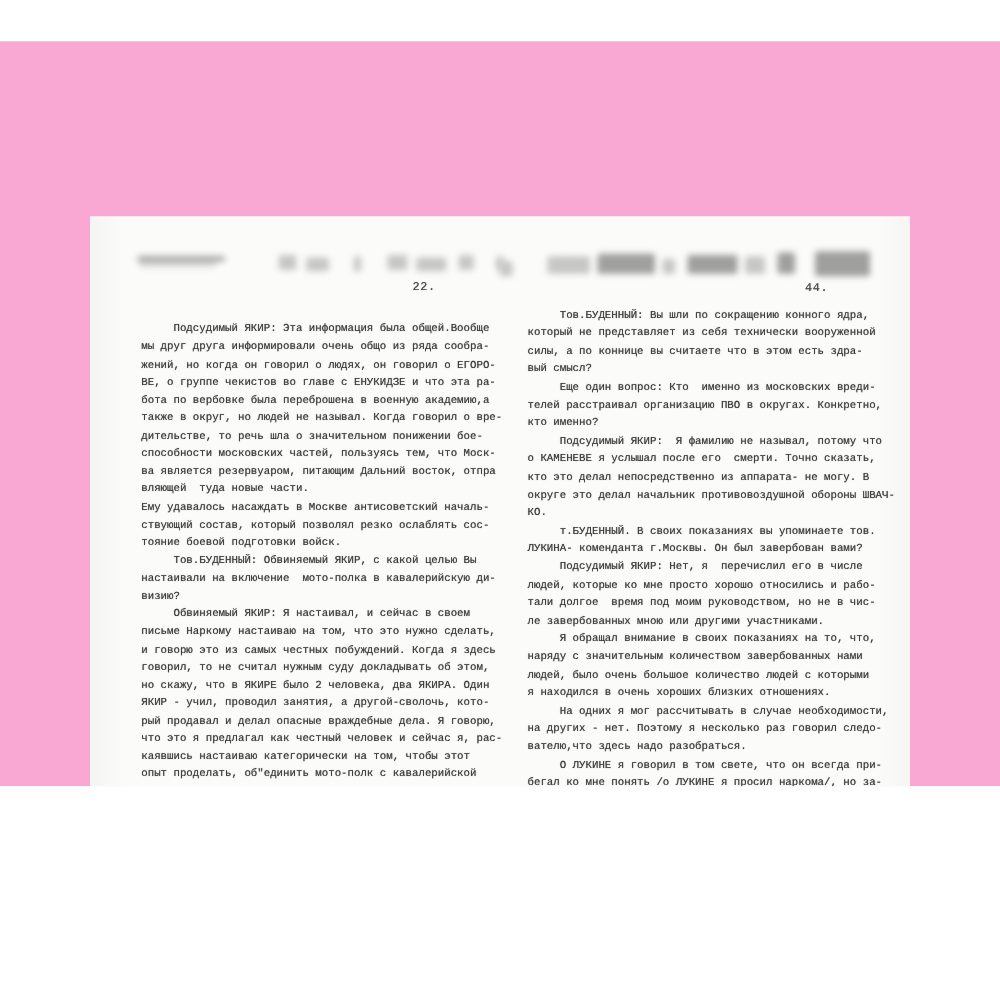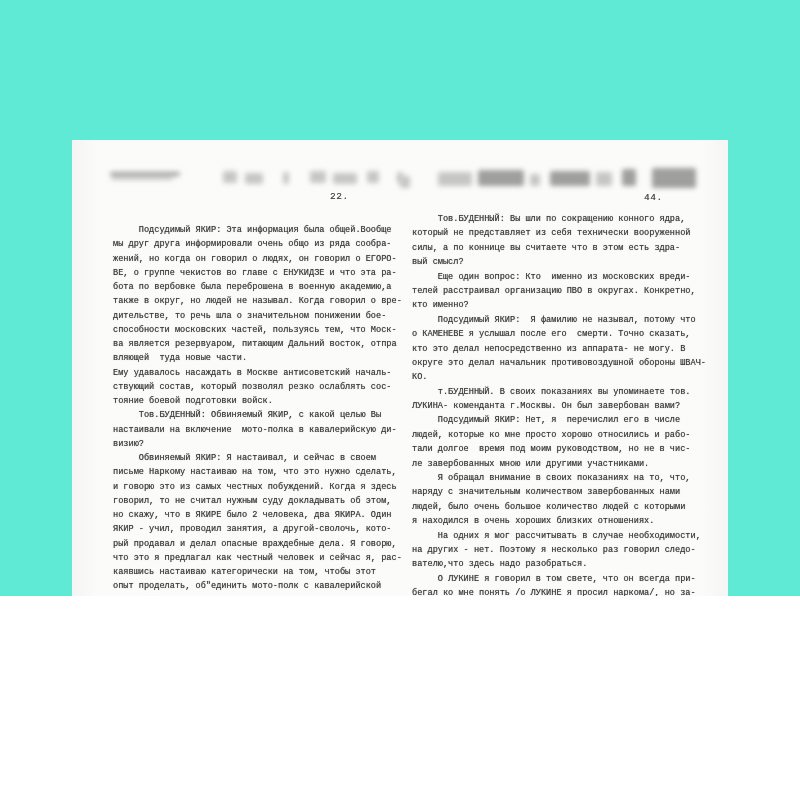--- a/index.html
+++ b/index.html
@@ -4,23 +4,24 @@
 <style>
   html, body {
     margin: 0;
     padding: 0;
     background: #ffffff;
   }
   .photo {
     position: relative;
     width: 800px;
     height: 596px;
-    background: #5eead4;
+    background: #f9a8d4;
     overflow: hidden;
     font-family: "Liberation Mono", "DejaVu Sans Mono", monospace;
+    margin-top: 33px;
   }
   
   .scan-tint {
     position: absolute;
     left: 72px;
     top: 140px;
     width: 656px;
     height: 540px;
     background:
       linear-gradient(90deg, rgba(225,225,222,0.25) 0%, rgba(250,250,248,0.15) 4%,
@@ -45,21 +46,21 @@
     color: #3d3d3d;
     font-size: 8.6px;
     letter-spacing: 0px;
     text-shadow: 0 0 0.7px rgba(62,62,62,0.75);
     white-space: pre;
   }
   .page-text .line { display: block; }
   .page-left  .line { line-height: 14.25px; height: 14.25px; font-family: Liberation Mono, monospace; }
   .page-right .line { line-height: 14.40px; height: 14.40px; }
   .page-left  { left: 113px; top: 223px; width: 292px; }
-  .page-right { left: 412px; top: 212px; width: 296px; }
+  .page-right { left: 422px; top: 212px; width: 296px; }
 </style>
 </head>
 <body>
 
 <div class="photo">
 
   <div class="scan-tint"></div>
 
   <div class="bleed" style="left:105px;top:163px;width:300px;height:26px;">
     <span class="smudge dark" style="left:5px;top:9px;width:70px;height:4px;"></span>

